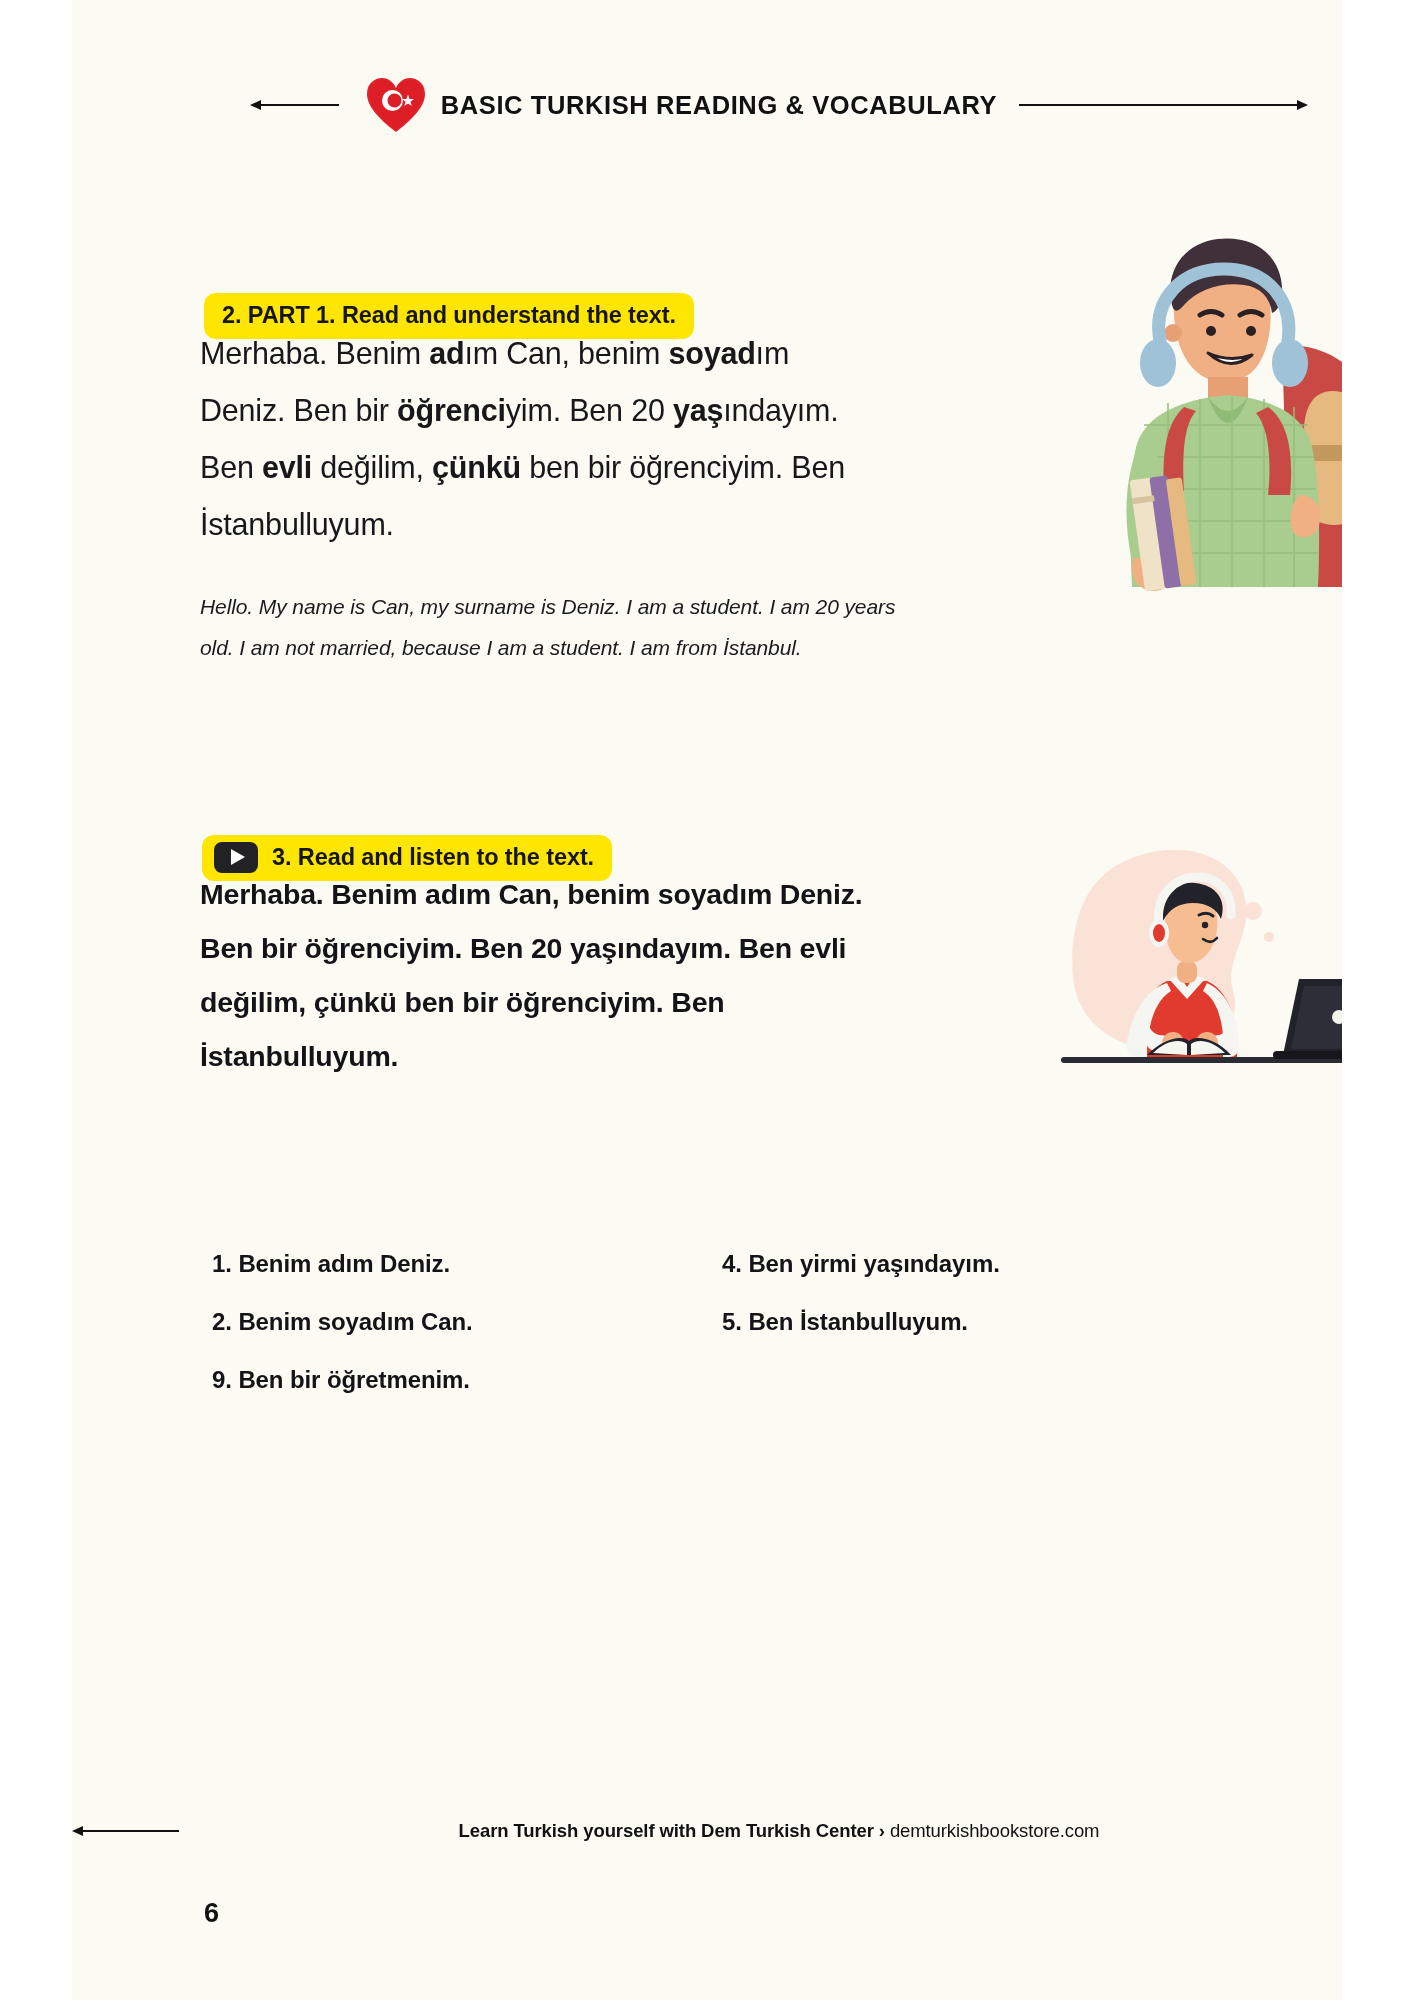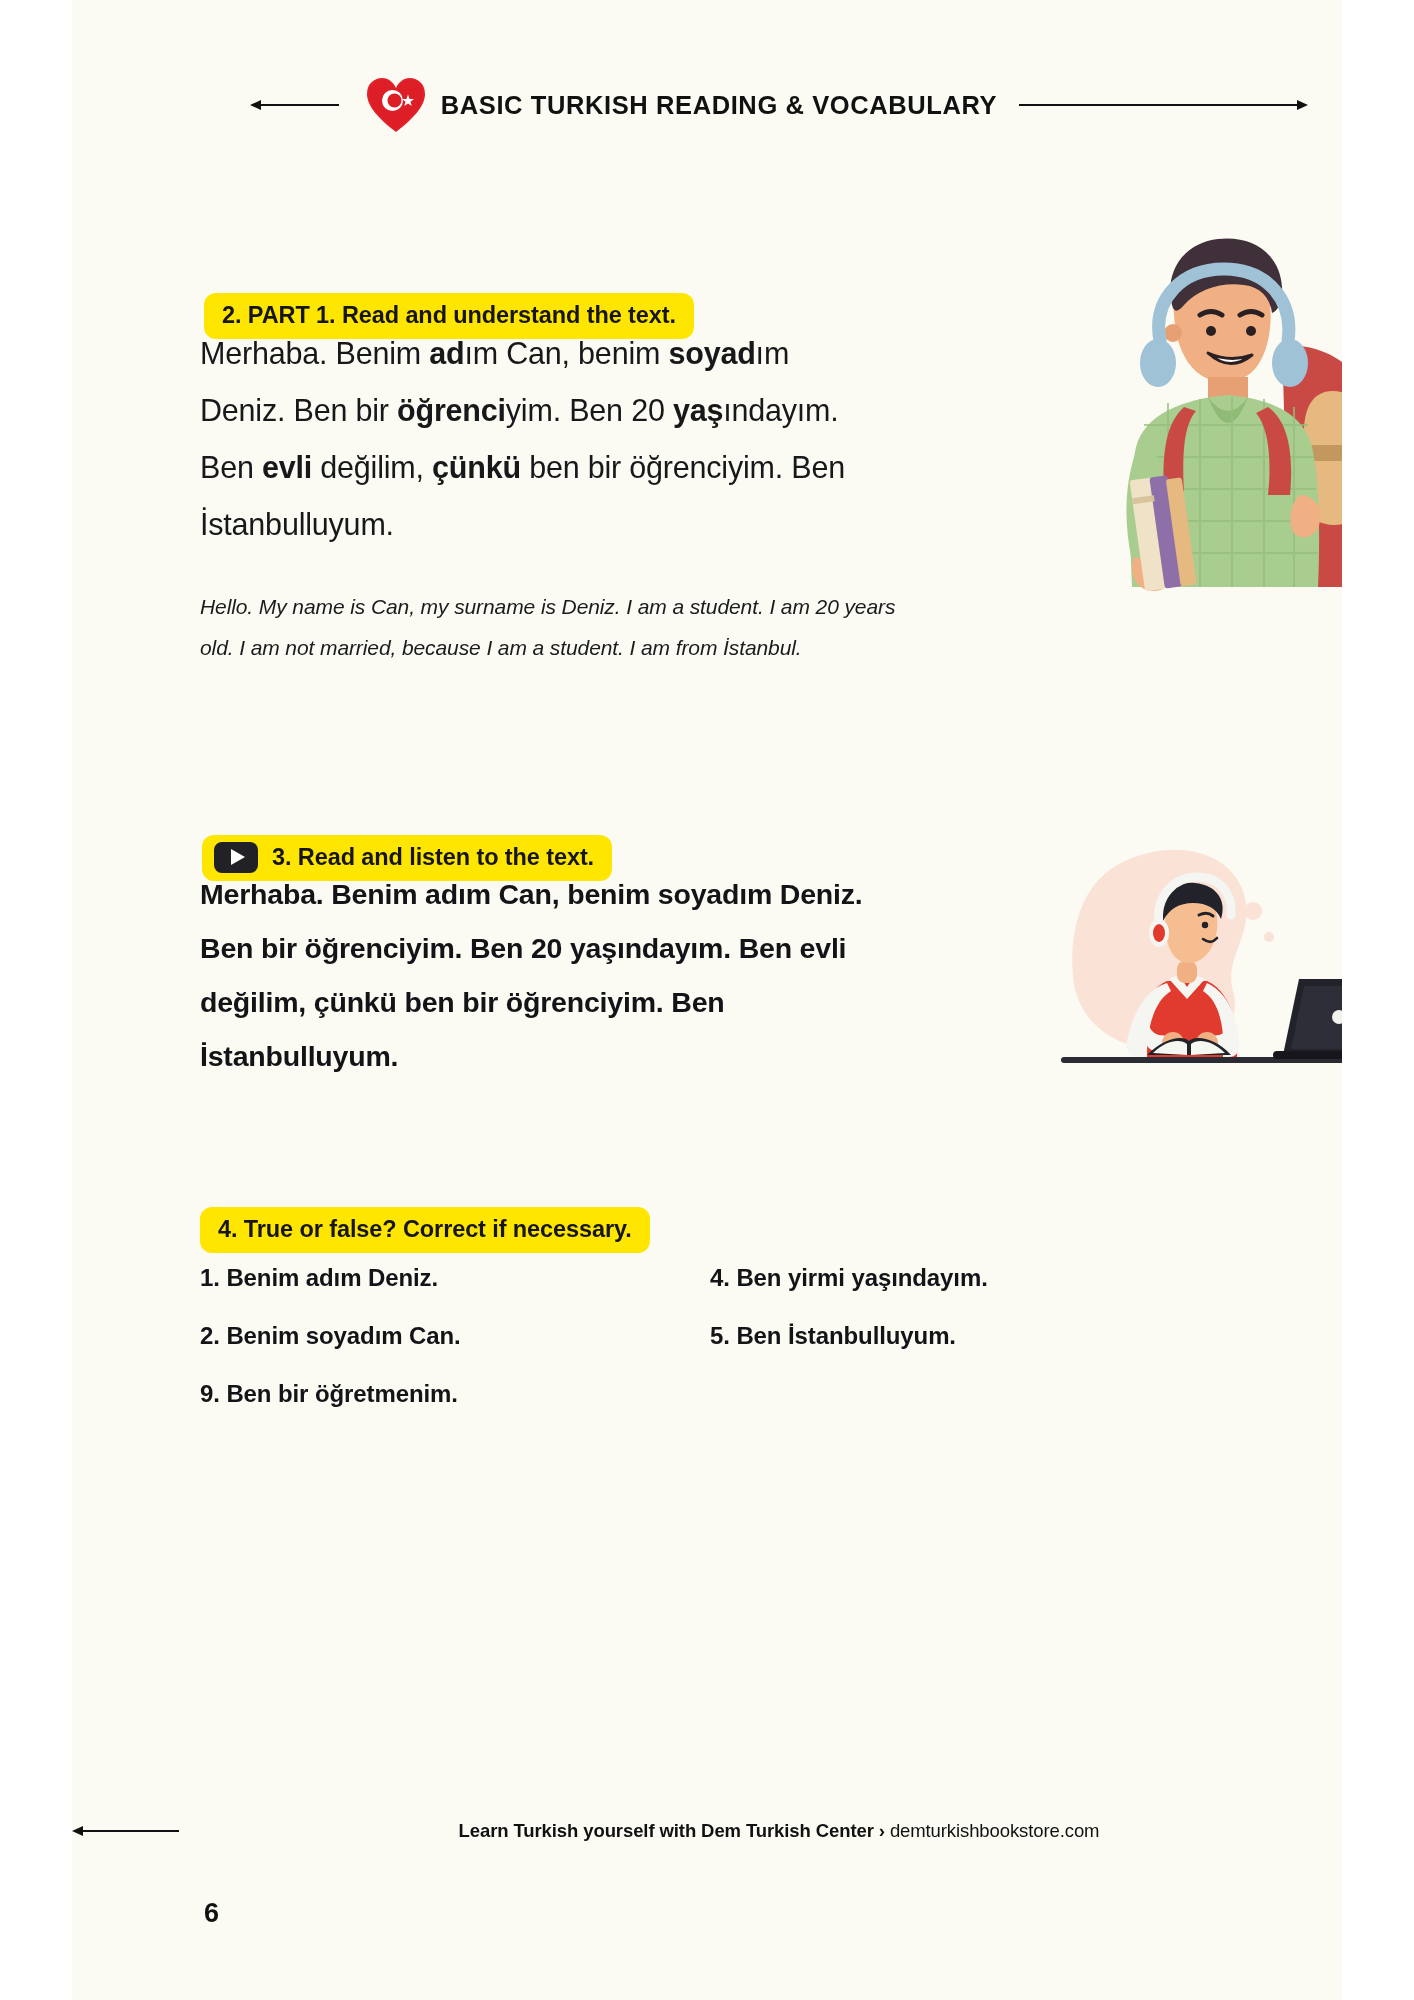--- a/index.html
+++ b/index.html
@@ -154,21 +154,22 @@
 
   
   .questions {
     position: absolute;
     top: 1250px;
     left: 128px;
     width: 1000px;
   }
   .q-col {
     position: absolute;
-    top: 14px;
+    top: 0;
+    margin-left: 12px;
   }
   .q-col-left  { left: 0px; }
   .q-col-right { left: 510px; }
 
   .q-item {
     font-size: 24px;
     font-weight: bold;
     color: #141418;
     letter-spacing: -0.1px;
     margin-bottom: 30px;
@@ -353,23 +354,20 @@
     <path d="M186 180 C 190 194, 184 206, 172 208 L 156 208 L 156 192 L 172 190 C 178 188, 182 184, 182 178 Z" fill="#f5f5f1"></path>
 
     <circle cx="126" cy="198" r="11" fill="#f0b083"></circle>
     <circle cx="160" cy="198" r="11" fill="#f0b083"></circle>
 
     <path d="M100 210 C 118 192, 136 190, 142 196 C 148 190, 168 192, 184 210 Z" fill="#22222a"></path>
     <path d="M106 208 C 120 194, 134 194, 140 199 L 140 210 Z" fill="#f7f7f2"></path>
     <path d="M178 208 C 164 194, 150 194, 144 199 L 144 210 Z" fill="#f7f7f2"></path>
   </svg>
 
-  <div class="banner" id="banner-4">
-    <span class="banner-text">4. True or false? Correct if necessary.</span>
-  </div>
 
   <div class="questions">
     <div class="q-col q-col-left">
       <div class="q-item">1. Benim adım Deniz.</div>
       <div class="q-item">2. Benim soyadım Can.</div>
       <div class="q-item">9. Ben bir öğretmenim.</div>
     </div>
     <div class="q-col q-col-right">
       <div class="q-item">4. Ben yirmi yaşındayım.</div>
       <div class="q-item">5. Ben İstanbulluyum.</div>

